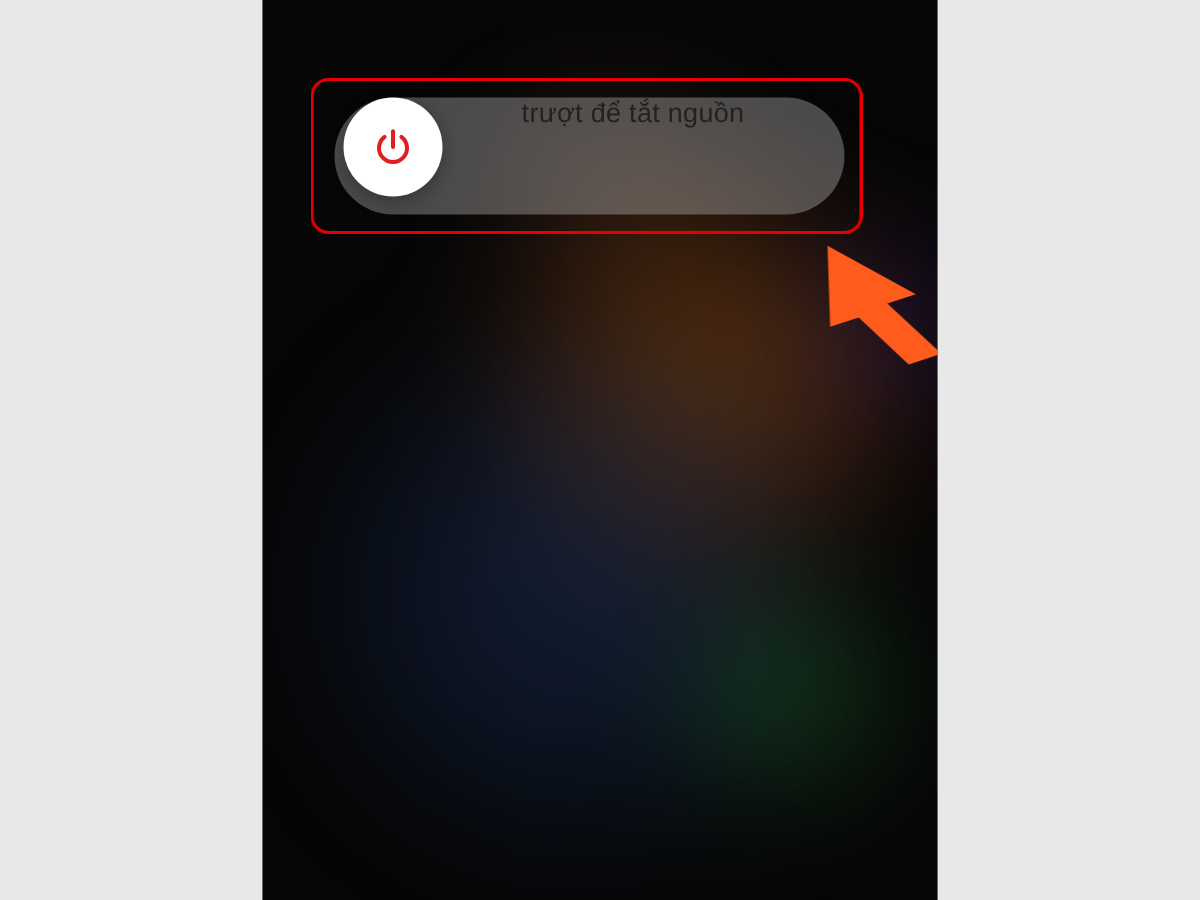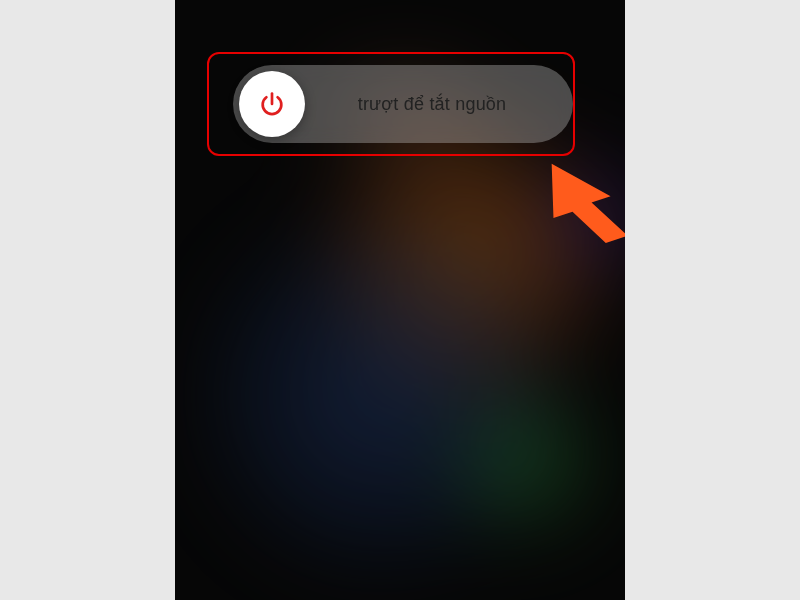--- a/index.html
+++ b/index.html
@@ -96,28 +96,28 @@
       width: 368px;
       height: 104px;
       border: 2px solid #e60000;
       border-radius: 12px;
       pointer-events: none;
     }
     
     .slider-track {
       position: absolute;
       top: 65px;
-      left: 58px;
+      left: 48px;
       width: 340px;
       height: 78px;
       background: rgba(220, 220, 220, 0.32);
       backdrop-filter: blur(10px);
       border-radius: 39px;
       display: flex;
-      align-items: center;
+      align-items: flex-start;
     }
     
     .slider-knob {
       width: 66px;
       height: 66px;
       background: #ffffff;
       border-radius: 50%;
       margin-left: 6px;
       display: flex;
       align-items: center;

